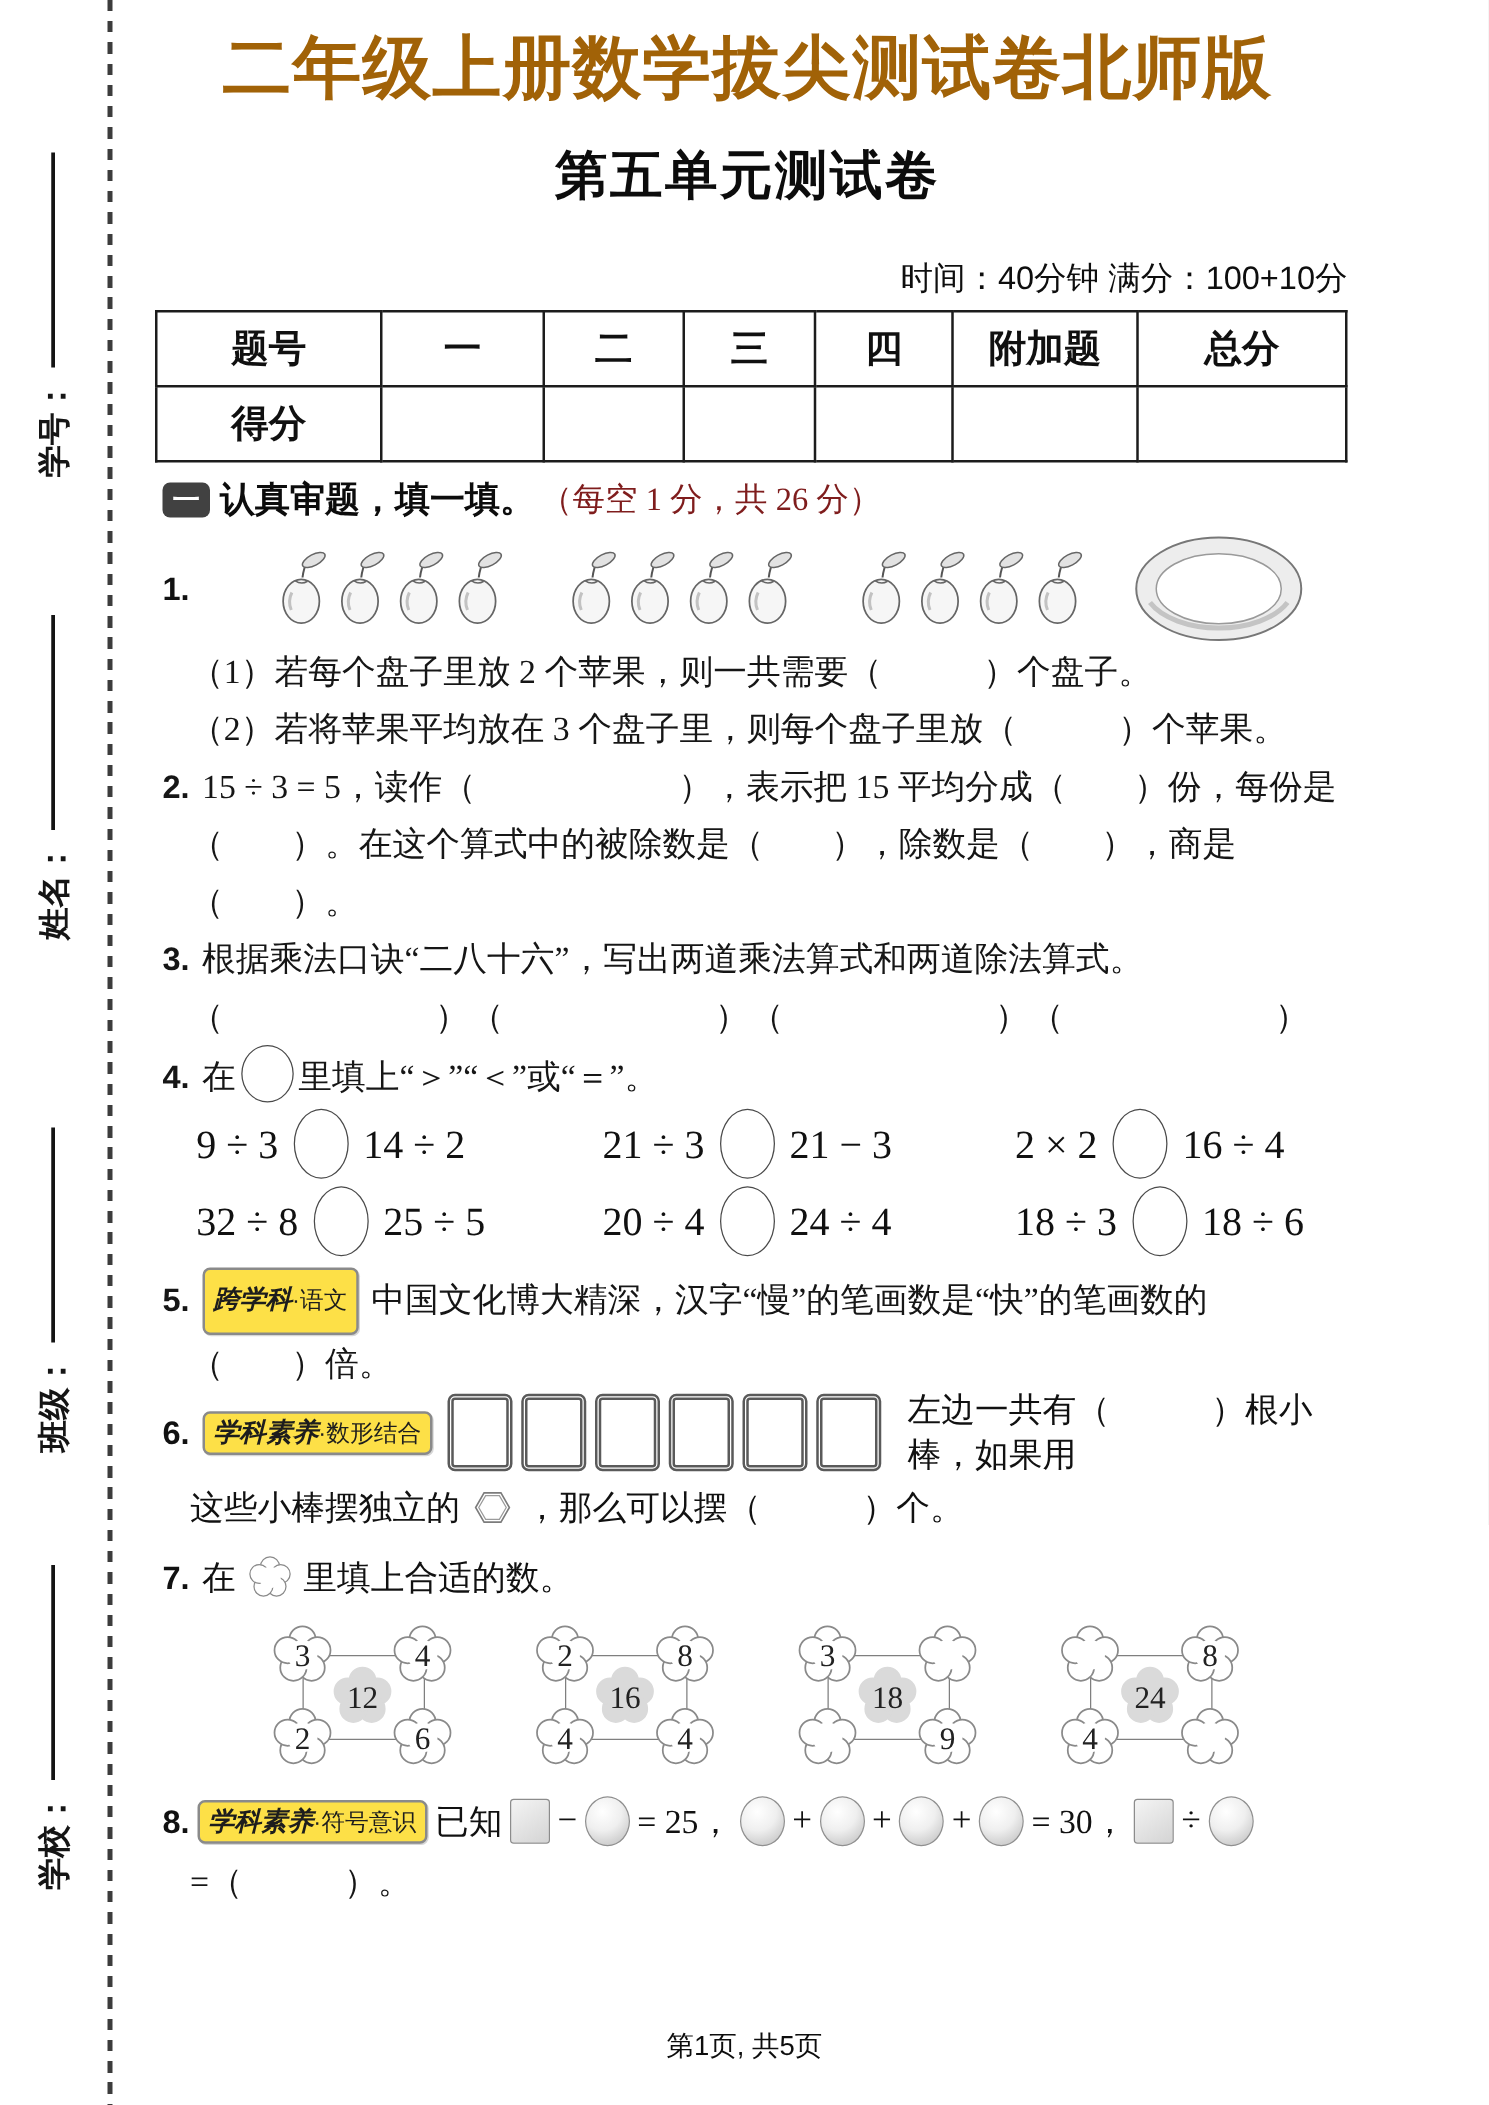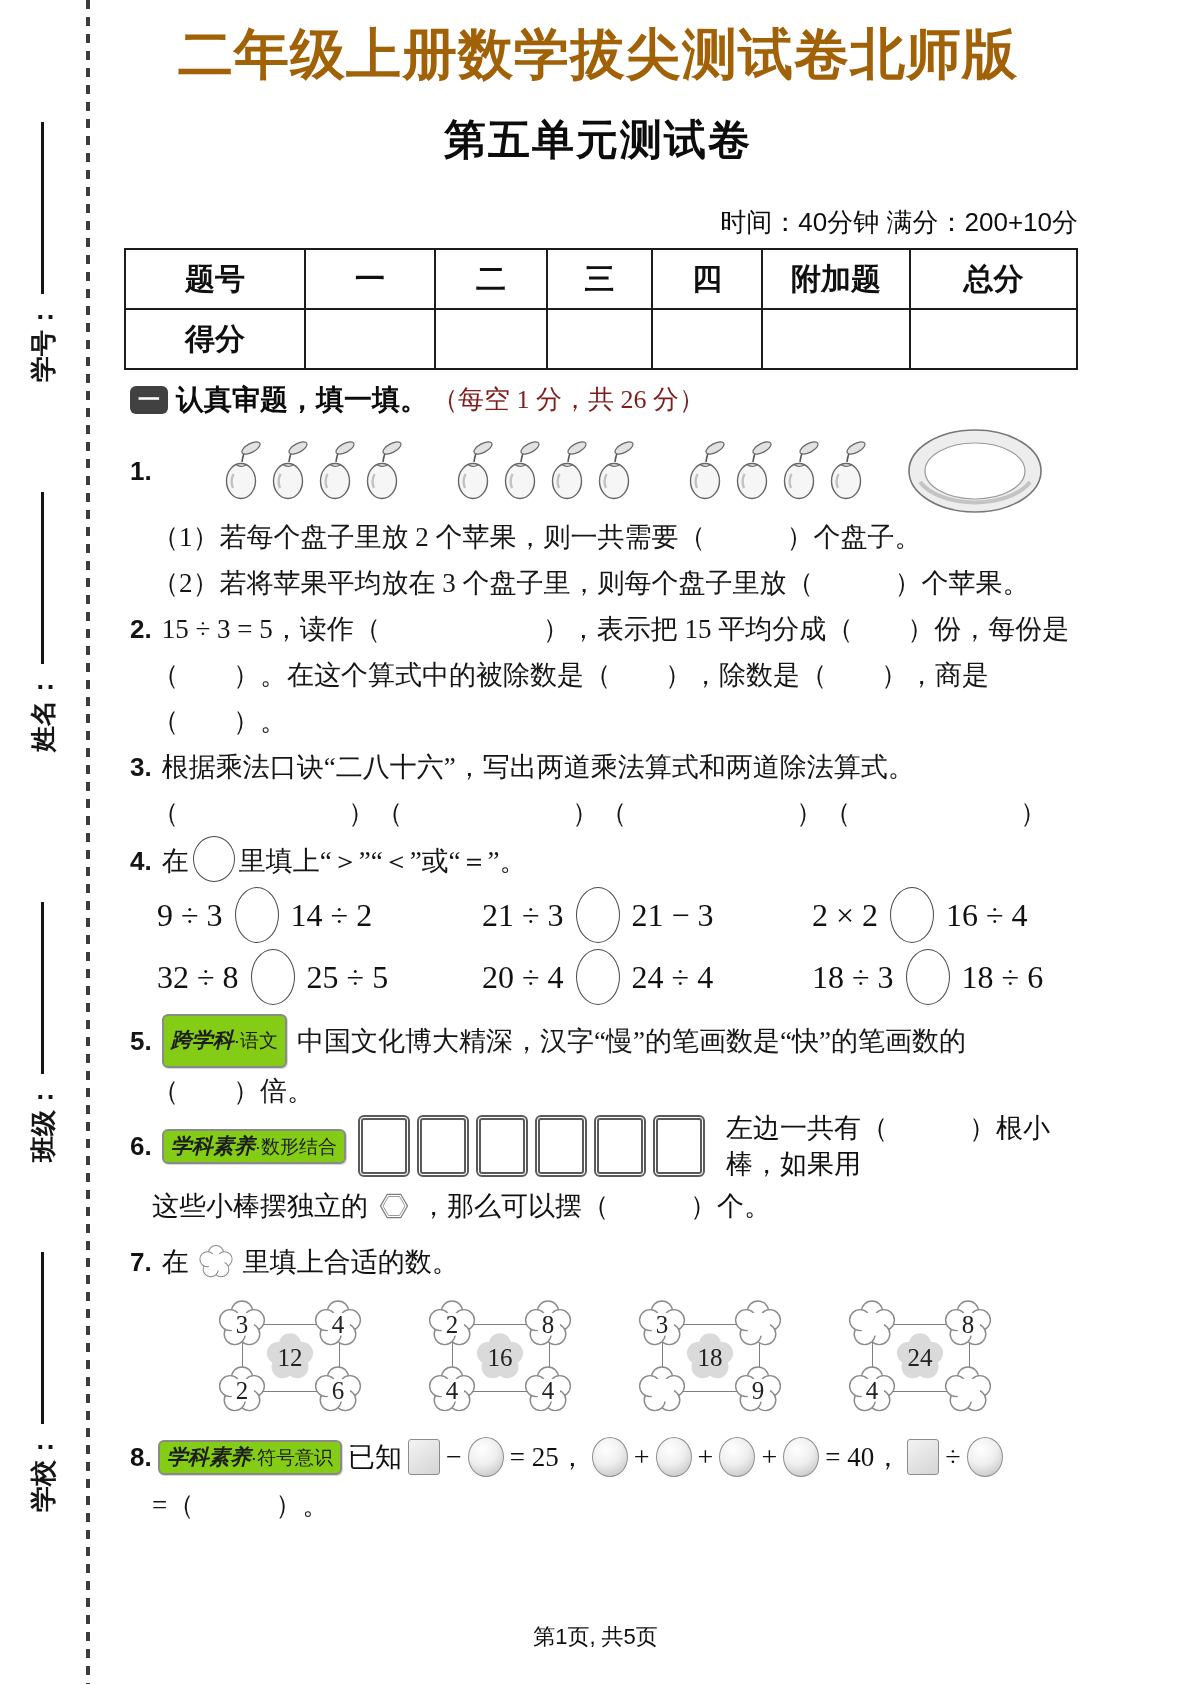--- a/index.html
+++ b/index.html
@@ -62,21 +62,21 @@
   .plate { margin-left:-12px; }
   
   .brackets { letter-spacing:1px; }
   
   .q4-grid { display:grid; grid-template-columns:325px 330px auto; padding-left:45px; }
   .q4-cell { display:flex; align-items:center; height:62px; font-size:32px; }
   .cmp { display:inline-block; width:42px; height:54px; border:1.6px solid #4a4a4a; border-radius:50%; margin:0 12px; flex:0 0 auto; }
   .cmp-sm { display:inline-block; width:40px; height:44px; border:1.4px solid #4a4a4a; border-radius:50%; vertical-align:-12px; margin:0 4px; }
   
   .tag {
-    display:inline-block; border:2px solid #8a8a8a; border-radius:6px; background:#84cc16;
+    display:inline-block; border:2px solid #8a8a8a; border-radius:6px; background:#fde047;
     padding:1px 7px 2px; font-family:"Liberation Sans", sans-serif; font-size:19px;
     color:#1d1d1d; vertical-align:3px; margin-right:10px; box-shadow:1px 1px 0 #d7d7d7;
     white-space:nowrap;
   }
   .tag b { font-style:italic; font-size:21px; }
   
   .q6-row1 { display:flex; align-items:center; padding-left:18px; height:64px; }
   .stick-squares { display:flex; margin:0 14px 0 2px; }
   .stick-square { width:42px; height:52px; border:5px double #5a5a5a; border-radius:6px; margin-right:7px; background:#fff; }
   .q6-row2 { display:flex; align-items:center; padding-left:40px; height:56px; font-size:27px; }
@@ -118,21 +118,21 @@
     <span>班级：</span><span class="side-rule"></span>
   </div>
   <div class="side-field" style="top:1512px;">
     <span>学校：</span><span class="side-rule"></span>
   </div>
 
   <div class="main">
 
     <div class="title">二年级上册数学拔尖测试卷北师版</div>
     <div class="subtitle">第五单元测试卷</div>
-    <div class="meta">时间：40分钟  满分：200+10分</div>
+    <div class="meta">时间：40分钟  满分：100+10分</div>
 
     <table class="score">
       <colgroup>
           <col style="width:180px">
           <col style="width:130px">
           <col style="width:112px">
           <col style="width:105px">
           <col style="width:110px">
           <col style="width:148px">
           <col style="width:167px">
@@ -634,21 +634,21 @@
       <span class="op">−</span>
       <span class="shape-ball"></span>
       <span>= 25，</span>
       <span class="shape-ball"></span>
       <span class="op">+</span>
       <span class="shape-ball"></span>
       <span class="op">+</span>
       <span class="shape-ball"></span>
       <span class="op">+</span>
       <span class="shape-ball"></span>
-      <span>= 40，</span>
+      <span>= 30，</span>
       <span class="shape-sq"></span>
       <span class="op">÷</span>
       <span class="shape-ball"></span>
     </div>
     <div class="t-line ind">=（　　　）。</div>
 
   </div>
 
   <div class="footer">第1页, 共5页</div>
 </div>

